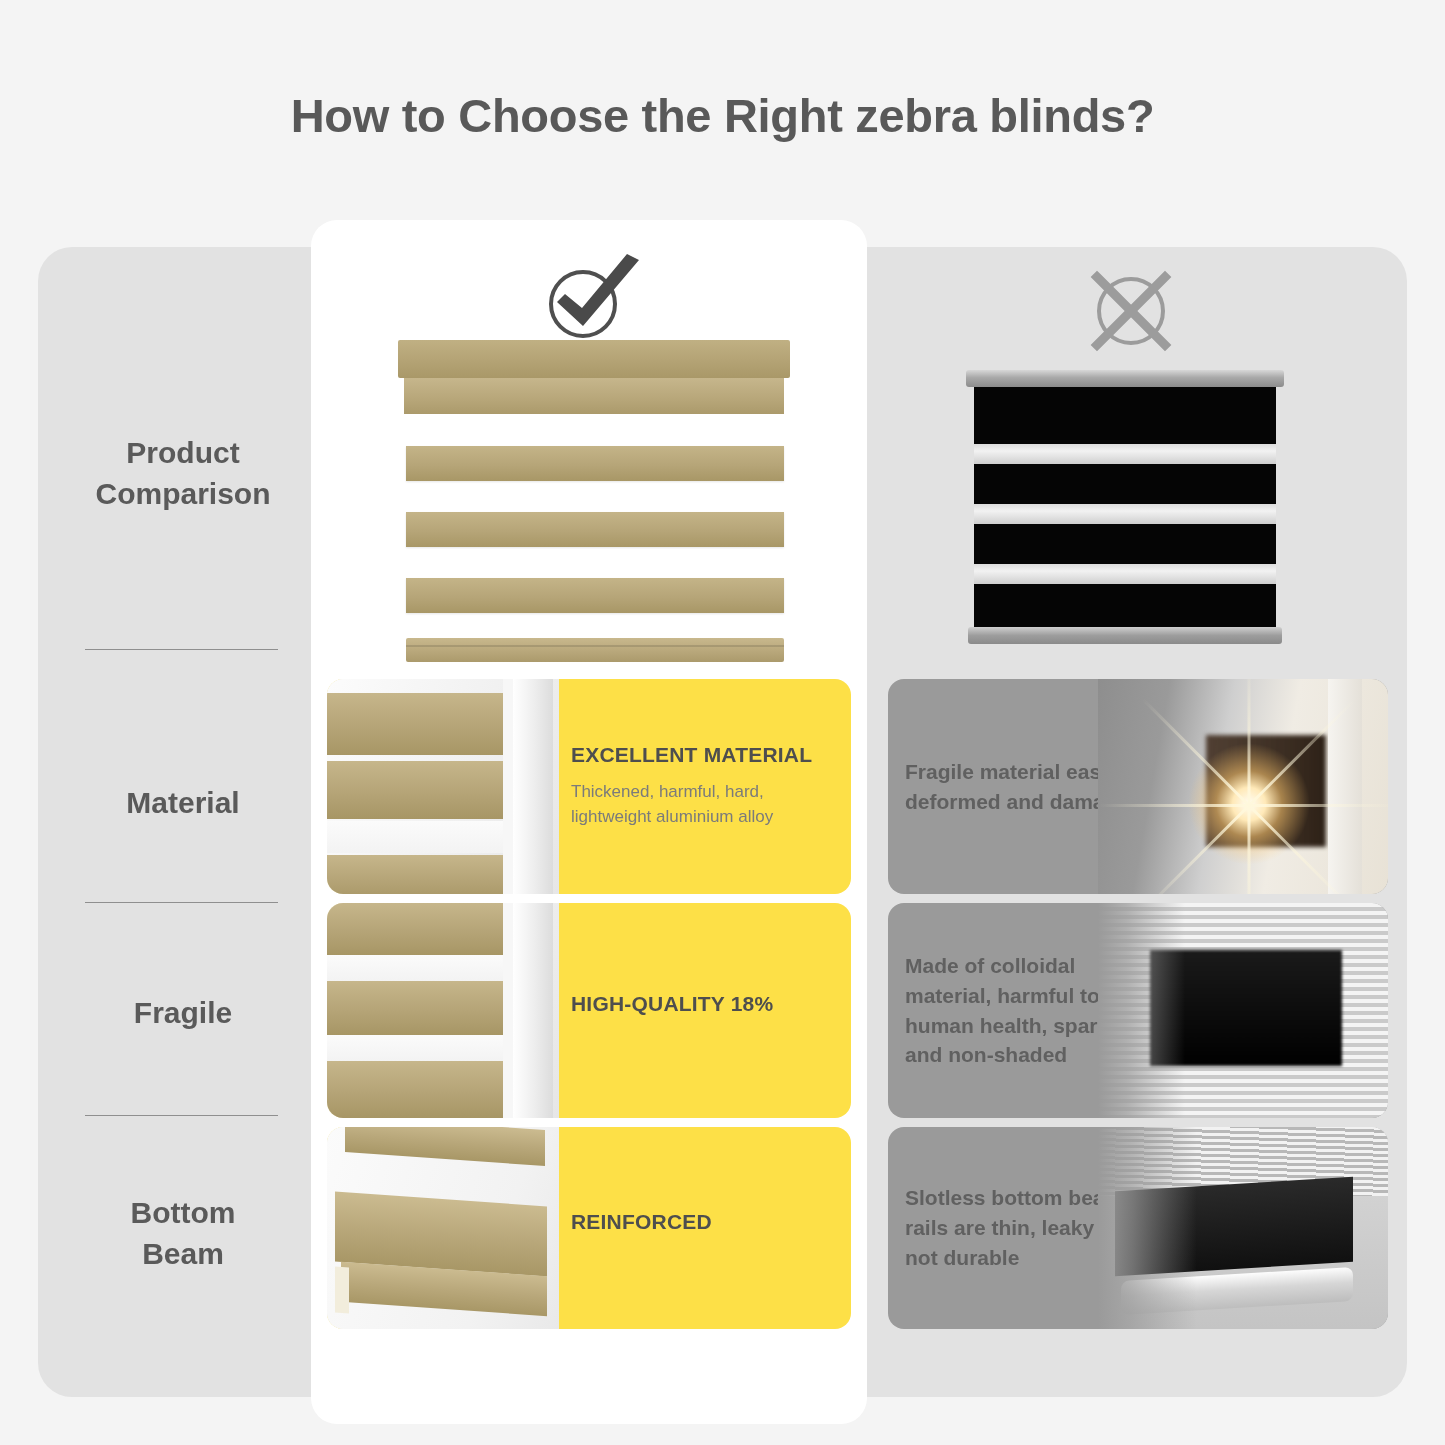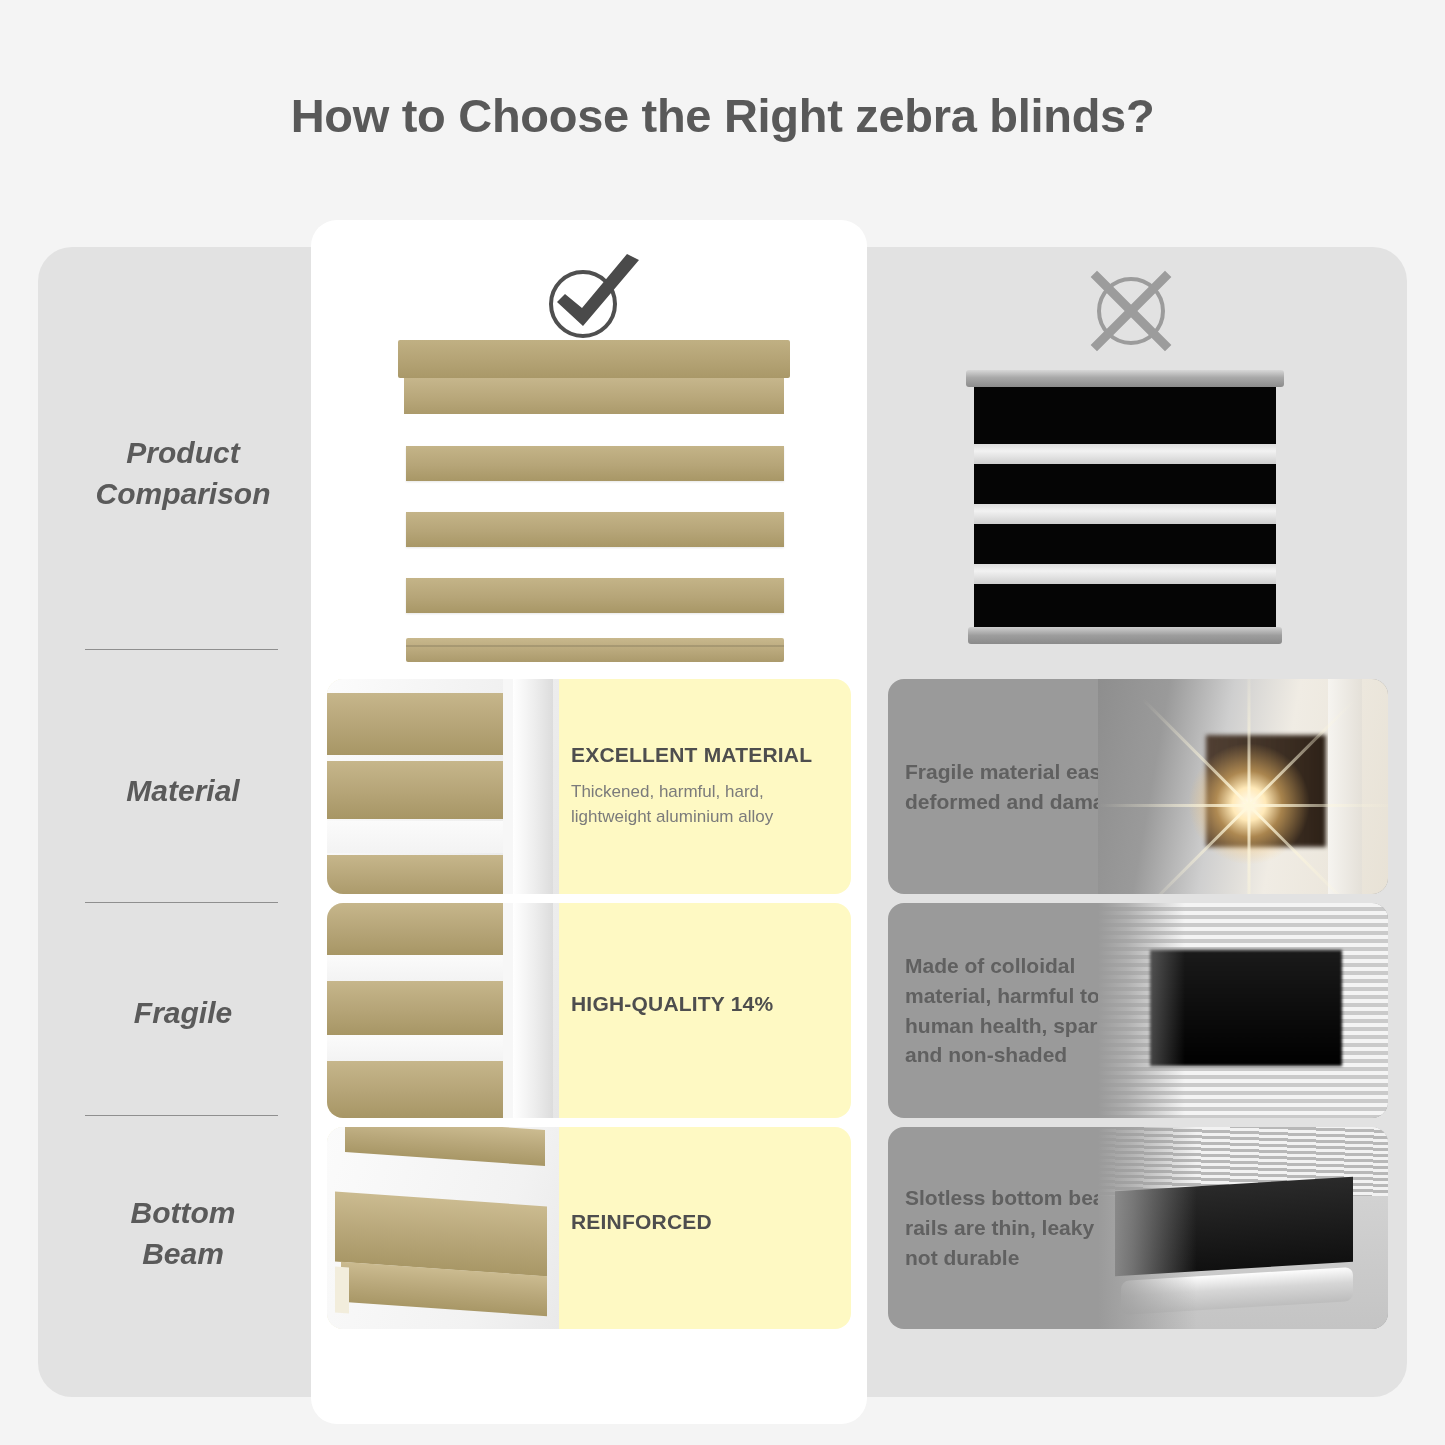--- a/index.html
+++ b/index.html
@@ -70,24 +70,23 @@
   }
   .side-row {
     position: absolute;
     left: 0;
     width: 256px;
     text-align: center;
     color: #5a5a5a;
     font-weight: bold;
     font-size: 30px;
     line-height: 1.38;
-    font-style: italic;
   }
   .side-row.r1 { top: 185px; }
-  .side-row.r2 { top: 523px; }
+  .side-row.r2 { top: 535px; }
   .side-row.r3 { top: 745px; }
   .side-row.r4 { top: 945px; }
 
   .side-divider {
     position: absolute;
     left: 30px;
     width: 193px;
     height: 1px;
     background: #8f8f8f;
   }
@@ -203,21 +202,21 @@
     width: 314px; height: 17px;
     background: linear-gradient(180deg, #cfcfcf 0%, #9d9d9d 50%, #8a8a8a 100%);
     border-radius: 3px;
   }
 
   
   .fcard {
     position: absolute;
     left: 327px;
     width: 524px;
-    background: #fef9c3;
+    background: #fde047;
     border-radius: 16px;
     overflow: hidden;
     z-index: 7;
   }
   .fcard.f1 { top: 679px; height: 215px; }
   .fcard.f2 { top: 903px; height: 215px; }
   .fcard.f3 { top: 1127px; height: 202px; }
 
   .fcard-photo {
     position: absolute;
@@ -477,21 +476,21 @@
       <div class="beige-band" style="top:0px;height:52px;"></div>
       <div class="beige-band sheer" style="top:52px;height:26px;"></div>
       <div class="beige-band" style="top:78px;height:54px;"></div>
       <div class="beige-band sheer" style="top:132px;height:26px;"></div>
       <div class="beige-band" style="top:158px;height:57px;"></div>
       <div class="jamb2"></div>
       <div class="jamb"></div>
     </div>
   </div>
   <div class="fcard-text">
-    <div class="f-title">HIGH-QUALITY 14%</div>
+    <div class="f-title">HIGH-QUALITY 18%</div>
   </div>
 </div>
 
 <div class="fcard f3">
   <div class="fcard-photo">
     <div class="win-frame" style="background:linear-gradient(110deg,#fbfbfb 0%,#f2f2f2 70%,#e9e9e9 100%);">
       <div class="beam-bar" style="left:18px;top:-4px;width:200px;height:36px;transform:skewY(4deg);"></div>
       <div class="beam-bar" style="left:8px;top:72px;width:212px;height:70px;transform:skewY(4deg);"></div>
       <div class="beam-bar" style="left:14px;top:142px;width:206px;height:40px;transform:skewY(4deg);"></div>
       <div style="position:absolute;left:8px;top:140px;width:14px;height:46px;background:#f2eddc;transform:skewY(4deg);"></div>

